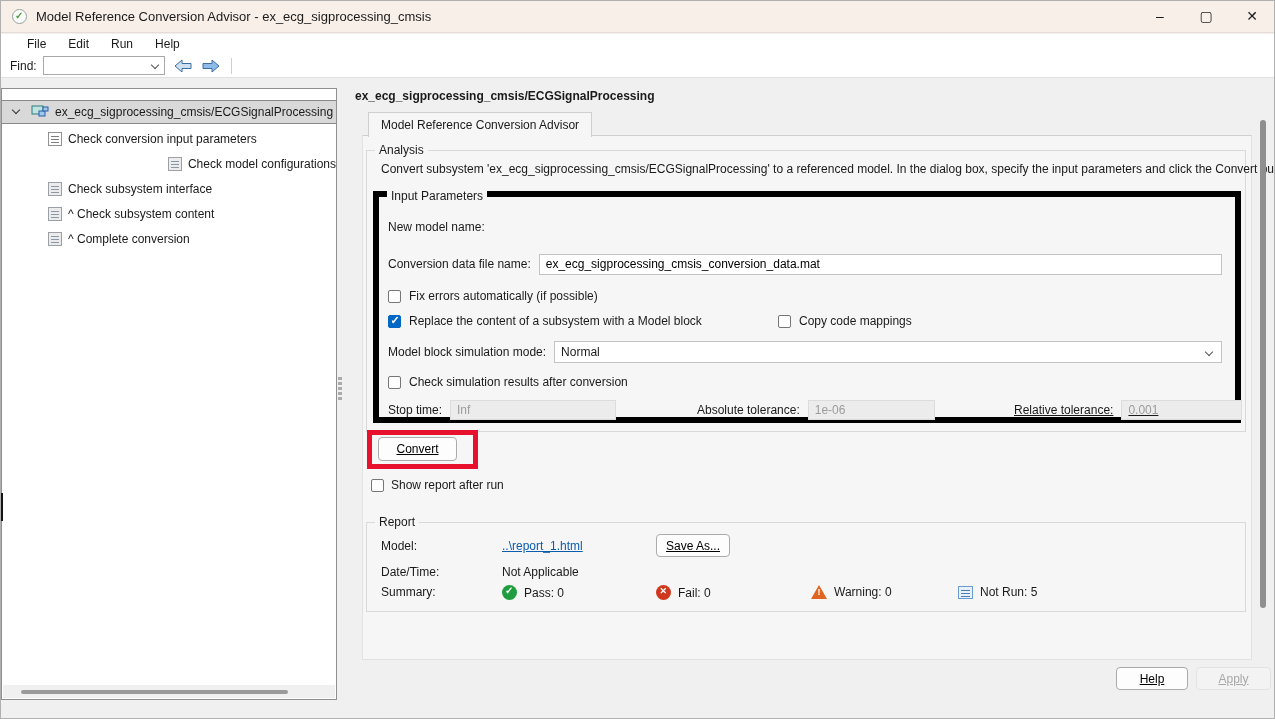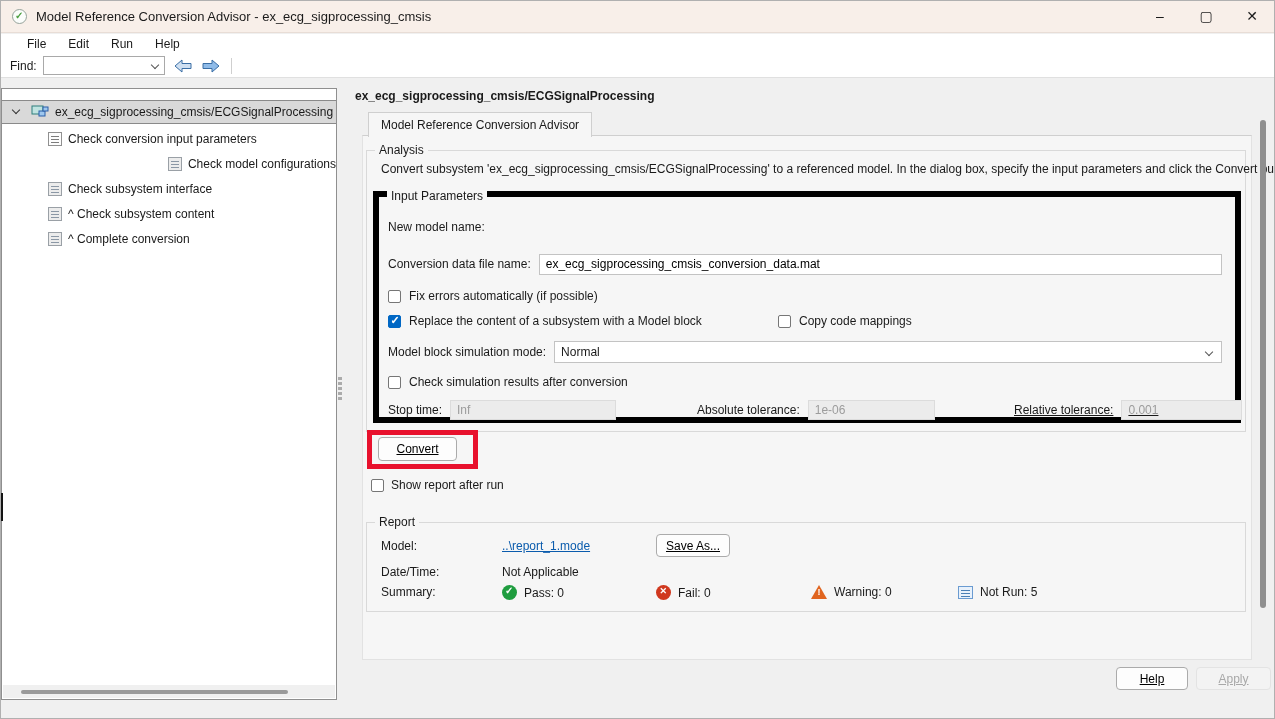--- a/index.html
+++ b/index.html
@@ -292,21 +292,21 @@
   <span class="checkbox"></span>
   <span>Show report after run</span>
 </div>
 
 <div class="groupbox gb-report">
   <span class="legend">Report</span>
 
   <div class="rep-row" style="top:16px; height:22px;">
     <span class="rep-cell" style="left:14px;">Model:</span>
     <span class="rep-cell" style="left:135px;">
-      <a class="report-link">..\report_1.mode</a>
+      <a class="report-link">..\report_1.html</a>
     </span>
     <button class="btn save-as-btn">Save As...</button>
   </div>
 
   <div class="rep-row" style="top:42px; height:18px;">
     <span class="rep-cell" style="left:14px;">Date/Time:</span>
     <span class="rep-cell" style="left:135px;">Not Applicable</span>
   </div>
 
   <div class="rep-row" style="top:62px; height:18px;">

